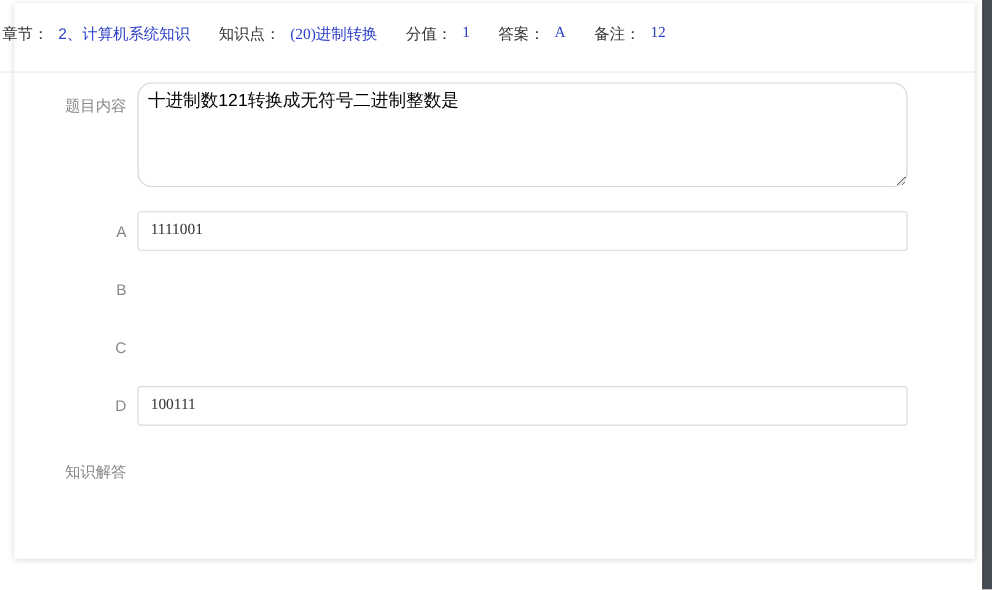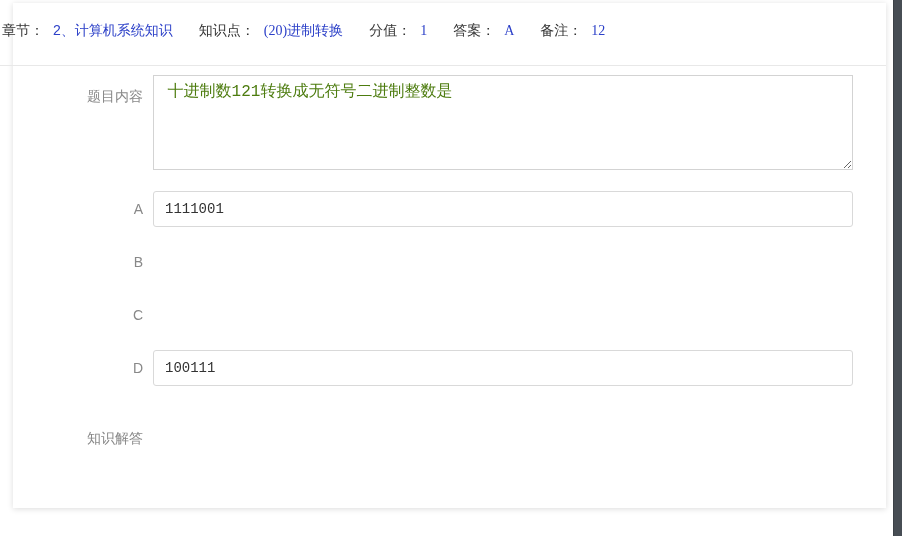--- a/index.html
+++ b/index.html
@@ -53,40 +53,40 @@
     width: 886px; height: 1px;
     background: #e8e8e8;
   }
 
   
   .form {
     position: absolute;
     left: 0; top: 75px;
     width: 886px;
   }
-  .row { display: flex; align-items: stretch; padding-left: 28px; }
+  .row { display: flex; align-items: stretch; }
   .row-label {
     width: 115px;
     text-align: right;
     font-size: 14px;
     color: #888888;
     flex: 0 0 115px;
   }
   .row-control { margin-left: 10px; }
 
   .row-question .row-label,
   .row-explanation .row-label { padding-top: 13px; }
 
   textarea.q-area {
     width: 700px; height: 95px;
     border: 1px solid #d3d3d3;
-    border-radius: 0;
+    border-radius: 13px;
     background: #ffffff;
-    color: #4d7c0f;
-    font-family: Liberation Mono, monospace;
+    color: #000000;
+    font-family: Liberation Sans, sans-serif;
     padding: 3px 4px;
     resize: both;
     outline: none;
     overflow: hidden;
   }
   textarea.q-question { font-size: 16px; line-height: 26px; }
   textarea.q-explain  { font-size: 14px; line-height: 25px; }
 
   .row-option { margin-top: 17px; }
   .row-option .row-label { line-height: 36px; }
@@ -94,24 +94,24 @@
 
   input.opt-input {
     width: 700px; height: 36px;
     border: 1px solid #d9d9d9;
     border-radius: 3px;
     background: #ffffff;
     color: #333333;
     font-size: 14px;
     padding: 0 11px;
     outline: none;
-    font-family: Liberation Mono, monospace;
+    font-family: Liberation Serif, serif;
   }
 
-  .row-explanation { margin-top: 31px; }
+  .row-explanation { margin-top: 21px; }
 </style>
 </head>
 <body>
 
 <div class="page">
 
   <div class="panel"></div>
 
   <div class="meta-header">
     <span class="meta-group">

